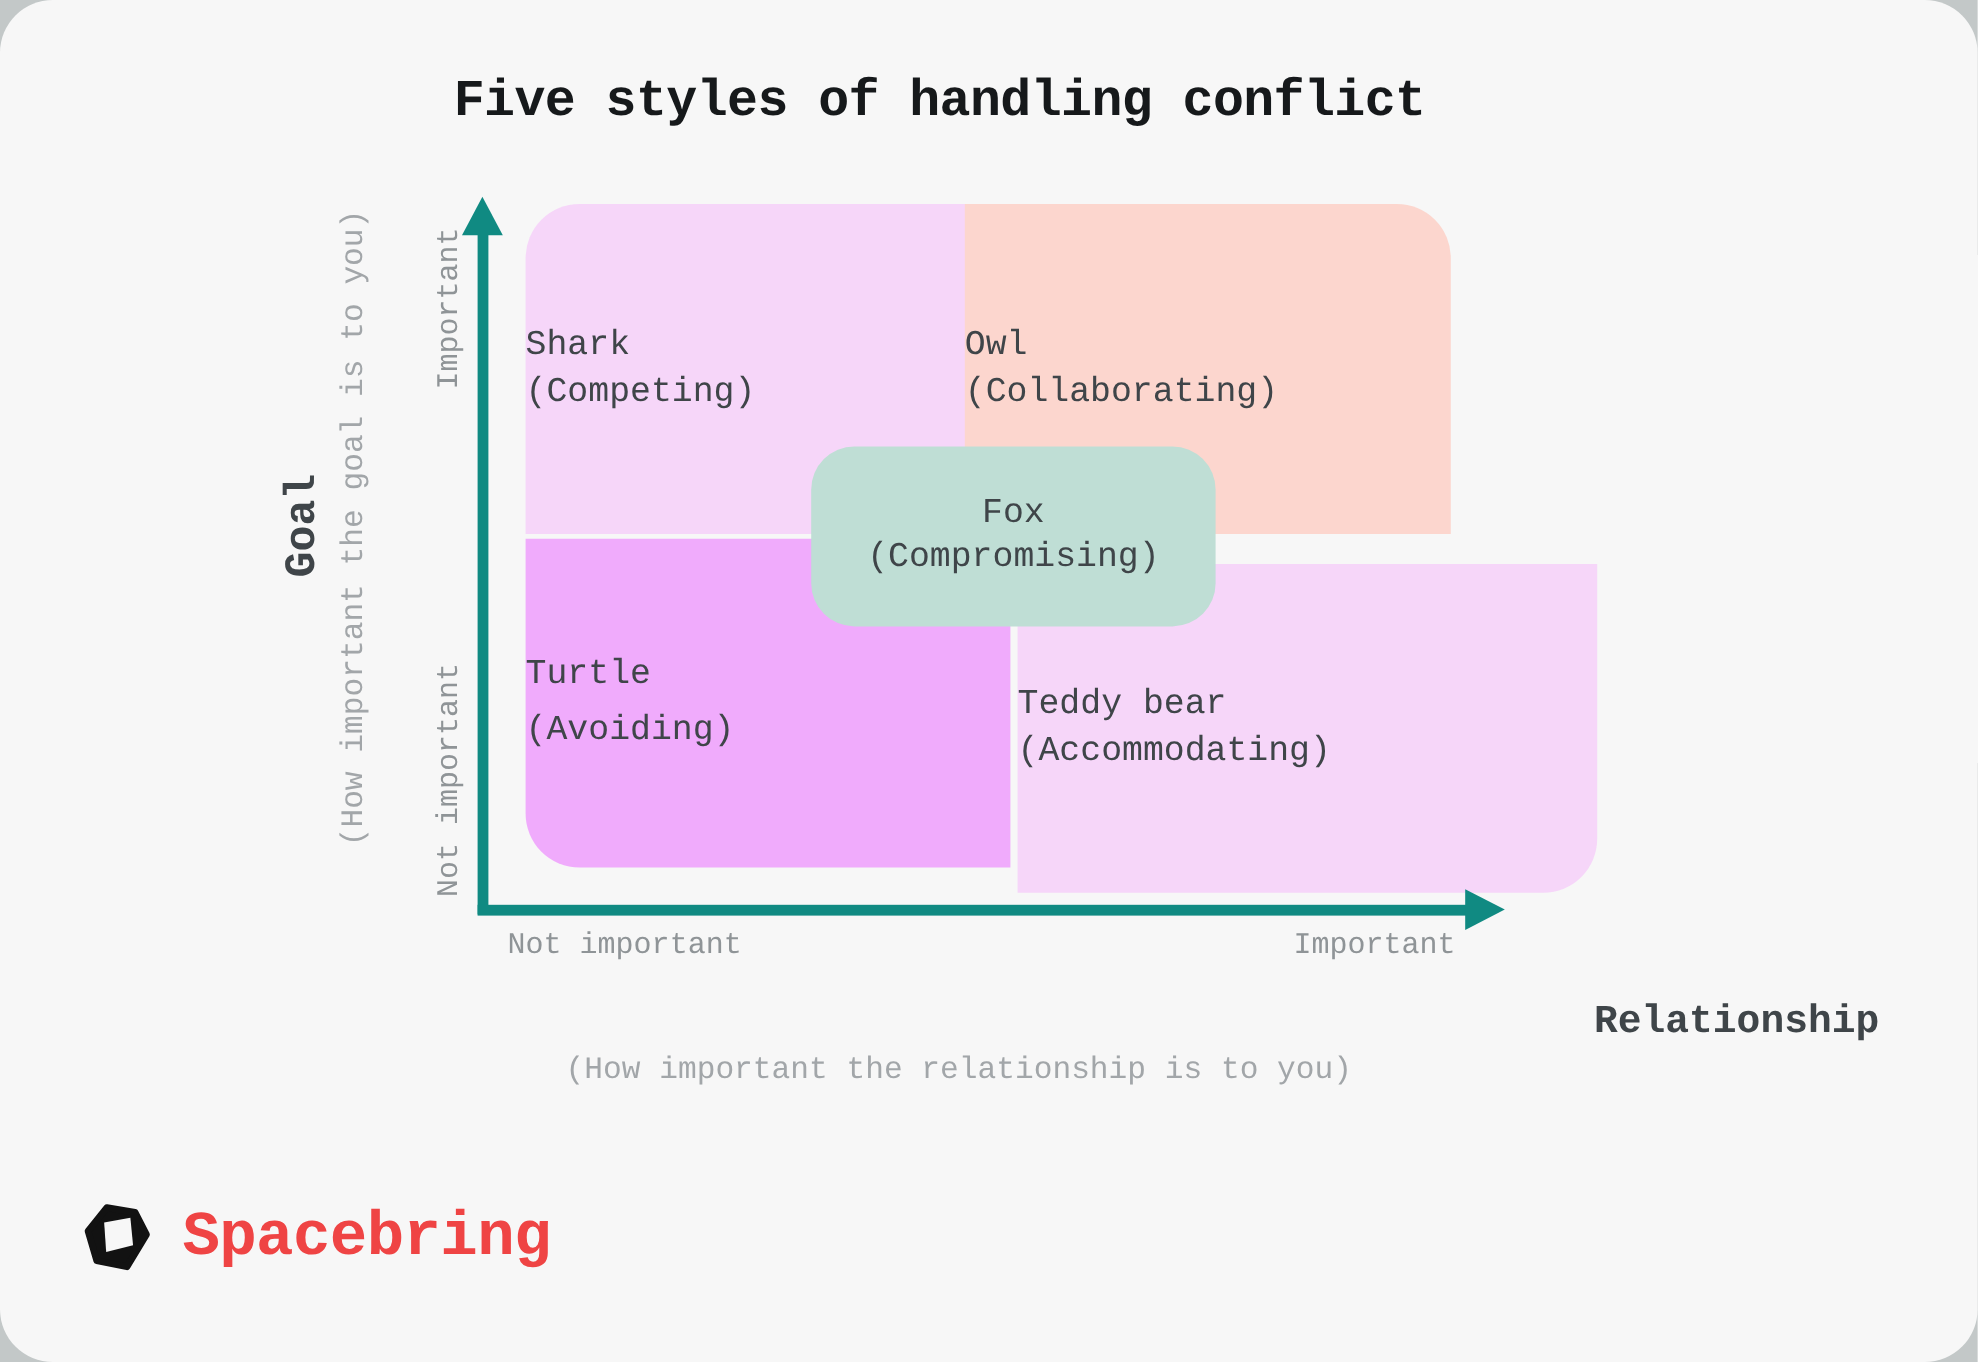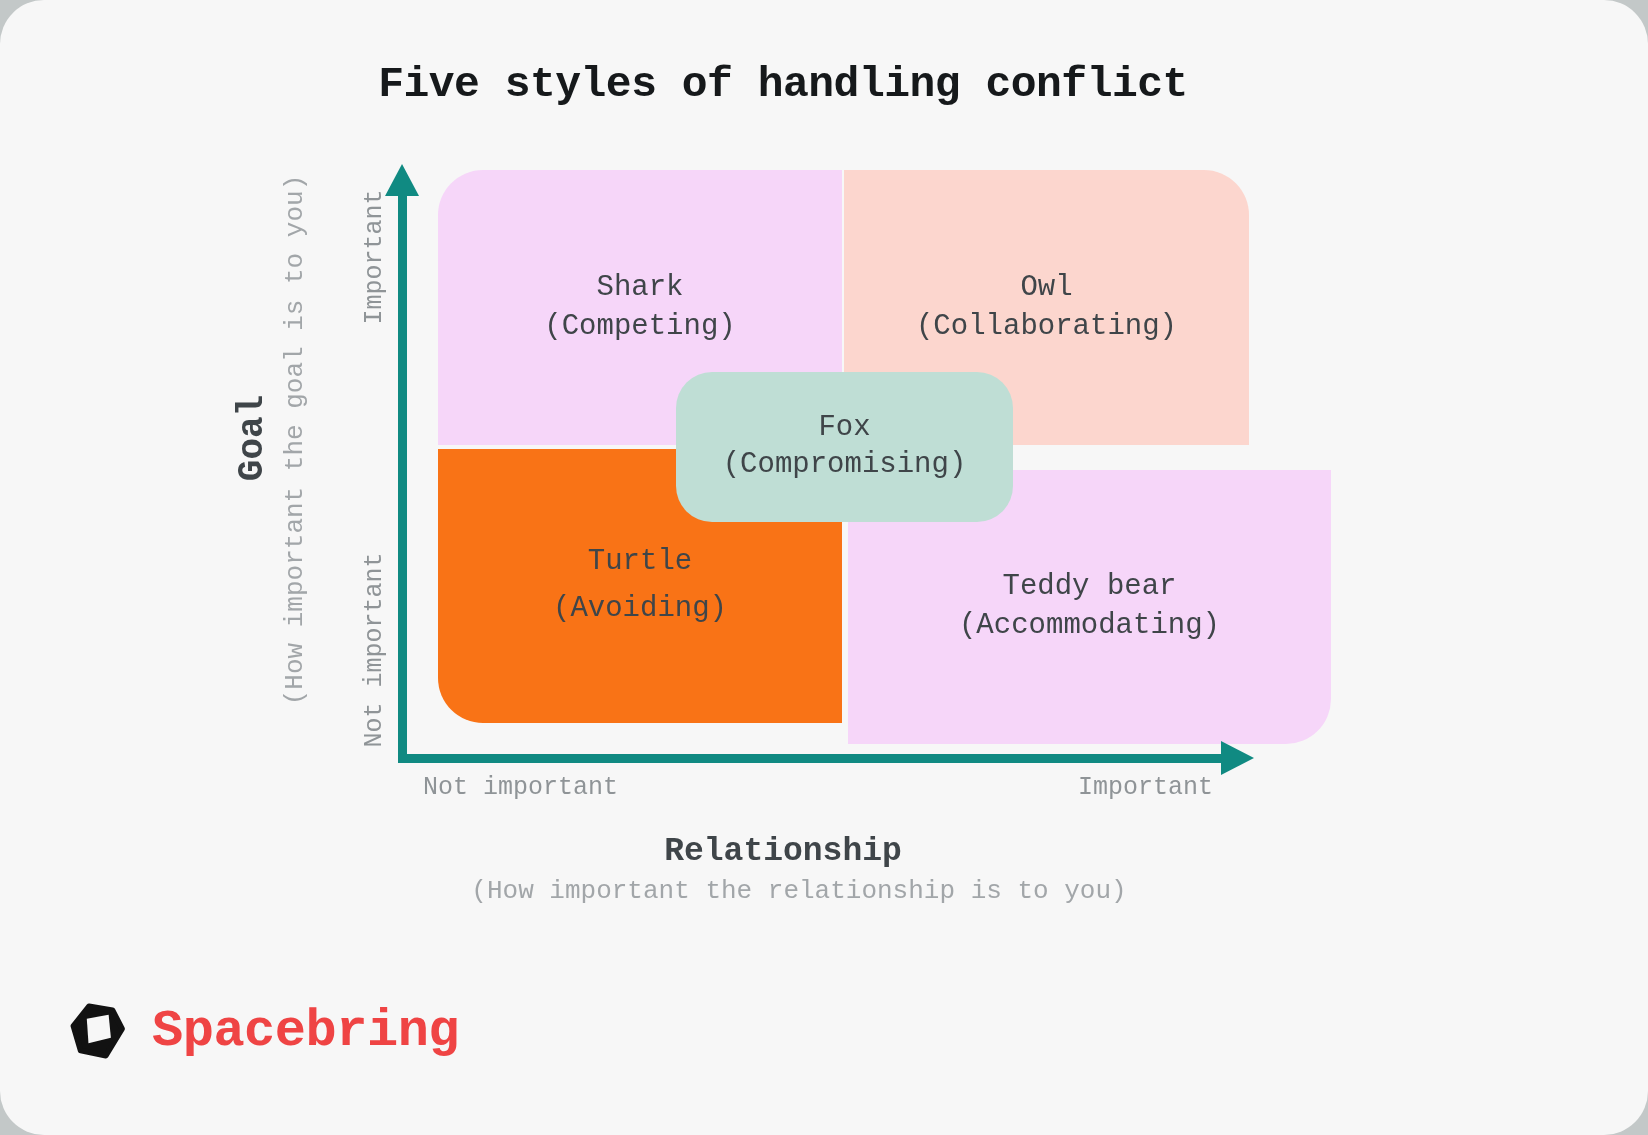--- a/index.html
+++ b/index.html
@@ -23,32 +23,32 @@
     text-align: center;
     font-size: 43px;
     font-weight: 700;
     letter-spacing: -0.5px;
     color: #16191B;
   }
   .quadrant {
     position: absolute;
     display: flex;
     flex-direction: column;
-    align-items: center;
+    align-items: flex-start;
     justify-content: center;
     gap: 4px;
     text-align: center;
   }
   .quadrant .line, .centerbox .line {
     font-size: 29px;
     color: #3F4549;
     line-height: 1.2;
   }
   .q-tl { left: 438px; top: 170px; width: 404px; height: 275px; border-radius: 45px 0 0 0; }
-  .q-tr { left: 844px; top: 170px; width: 405px; height: 275px; border-radius: 0 45px 0 0; }
+  .q-tr { left: 804px; top: 170px; width: 405px; height: 275px; border-radius: 0 45px 0 0; }
   .q-bl { left: 438px; top: 449px; width: 404px; height: 274px; border-radius: 0 0 0 45px; }
   .q-br { left: 848px; top: 470px; width: 483px; height: 274px; border-radius: 0 0 45px 0; }
   .centerbox {
     position: absolute;
     left: 676px; top: 372px; width: 337px; height: 150px;
     border-radius: 36px;
     display: flex;
     flex-direction: column;
     align-items: center;
     justify-content: center;
@@ -88,21 +88,21 @@
     white-space: nowrap;
     transform: translate(-50%, -50%) rotate(-90deg);
   }
   .tick { font-size: 25px; color: #8F9497; }
   .axis-name { font-size: 36px; font-weight: 700; color: #3F4549; }
   .axis-sub { font-size: 26px; color: #A2A6A9; }
   .x-tick-left { position: absolute; left: 423px; top: 773px; font-size: 25px; color: #8F9497; }
   .x-tick-right { position: absolute; left: 1053px; top: 773px; width: 160px; text-align: right; font-size: 25px; color: #8F9497; }
   .x-axis-name {
     position: absolute; left: 0; top: 833px; width: 1566px;
-    text-align: center; font-size: 33px; font-weight: 700; color: #3F4549;
+    text-align: right; font-size: 33px; font-weight: 700; color: #3F4549;
   }
   .x-axis-sub {
     position: absolute; left: 0; top: 876px; width: 1566px;
     text-align: center; font-size: 26px; color: #A2A6A9; margin-left: 16px;
   }
   .brand {
     position: absolute; left: 70px; top: 1000px;
     display: flex; align-items: center; gap: 26px;
   }
   .brand-icon { width: 56px; height: 62px; }
@@ -116,21 +116,21 @@
   <h1 class="title">Five styles of handling conflict</h1>
 
   <div class="quadrant q-tl" style="background-color: rgb(246, 214, 249);">
     <div class="line">Shark</div>
     <div class="line">(Competing)</div>
   </div>
   <div class="quadrant q-tr" style="background-color: rgb(252, 214, 206);">
     <div class="line">Owl</div>
     <div class="line">(Collaborating)</div>
   </div>
-  <div class="quadrant q-bl" style="background-color: #f97316; gap: 12px;">
+  <div class="quadrant q-bl" style="background-color: #f0abfc; gap: 12px;">
     <div class="line">Turtle</div>
     <div class="line">(Avoiding)</div>
   </div>
   <div class="quadrant q-br" style="background-color: rgb(246, 214, 249);">
     <div class="line">Teddy bear</div>
     <div class="line">(Accommodating)</div>
   </div>
 
   <div class="centerbox" style="background-color: rgb(191, 222, 213);">
     <div class="line">Fox</div>

